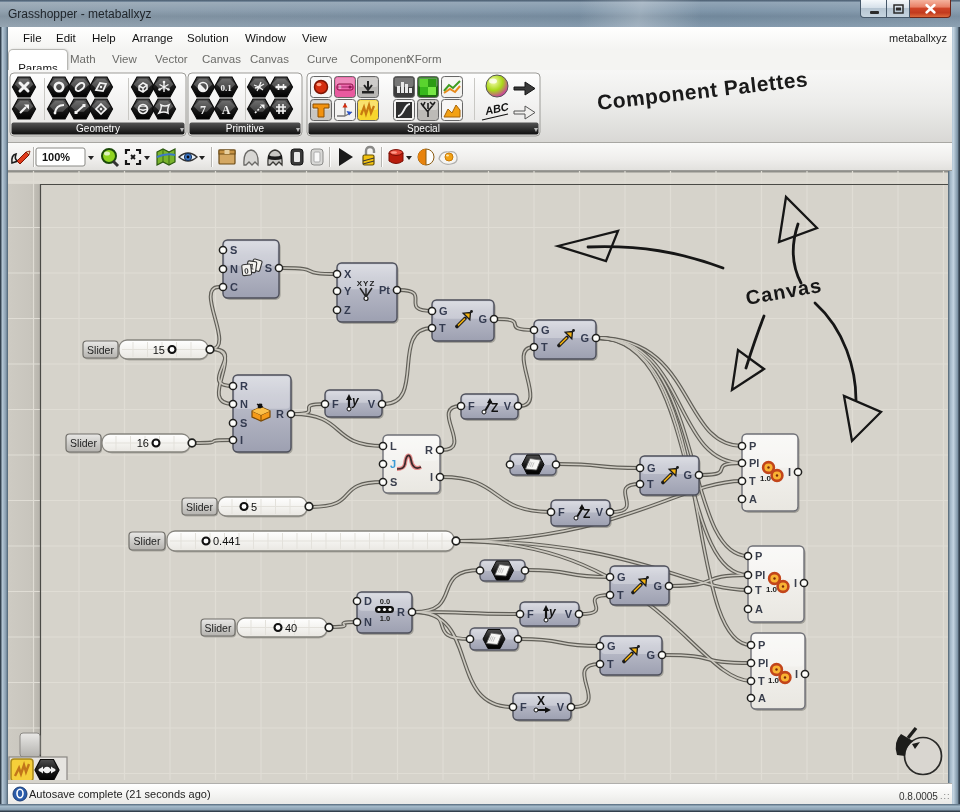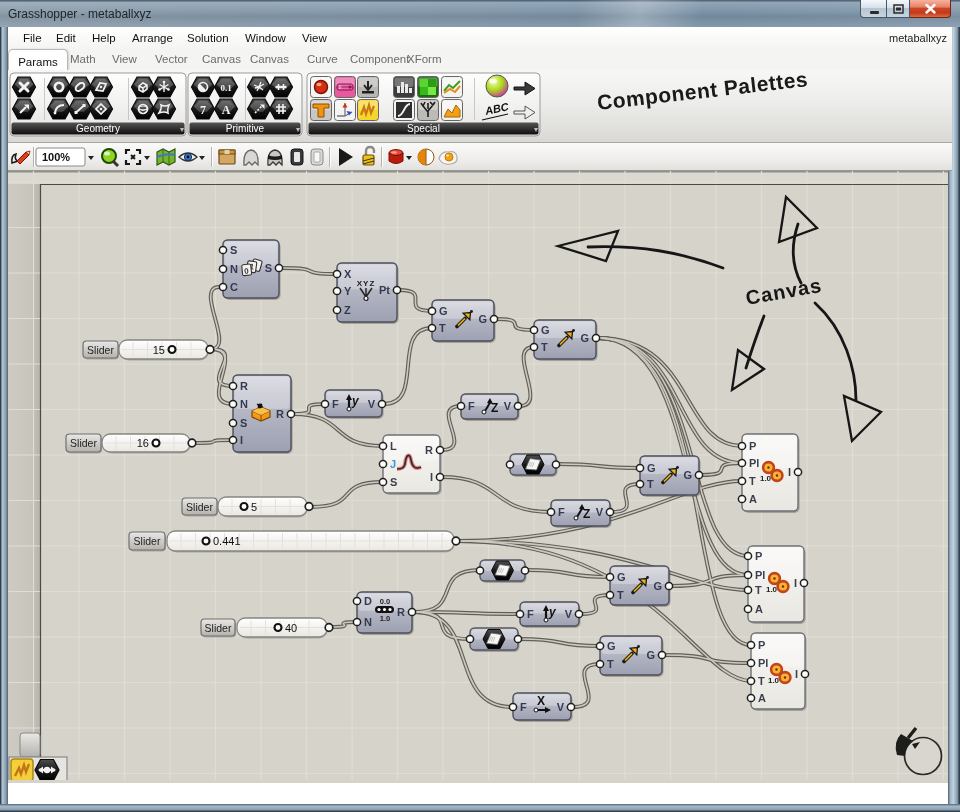--- a/index.html
+++ b/index.html
@@ -14,21 +14,21 @@
 #bbot{left:0;top:804px;width:960px;height:8px;background:linear-gradient(180deg,#54697b 0%,#a4bac9 30%,#8aa0b1 70%,#33414e 92%,#33414e 100%);}
 #wbtns{left:860px;top:0px;width:92px;height:19px;}
 .wb{position:absolute;top:0;height:18px;border:1px solid #46586a;border-top:none;background:linear-gradient(180deg,#f4f8fb 0%,#d7e1ea 45%,#b6c5d2 50%,#c6d4df 100%);}
 #wmin{left:0;width:27px;border-radius:0 0 0 4px;}
 #wmax{left:27px;width:23px;border-left:none;}
 #wclose{left:50px;width:41px;border-left:none;border-radius:0 0 4px 0;background:linear-gradient(180deg,#f5b39e 0%,#e98268 40%,#cf4427 50%,#c23a1e 75%,#dd6a3c 100%);border-color:#6e2619;}
 #menu{left:8px;top:27px;width:944px;height:22px;background:linear-gradient(180deg,#ffffff,#f4f4f2);font-size:11.5px;color:#111;padding-left:15px;}
 #menu span{position:absolute;top:5px;}
 #tabrow{left:8px;top:49px;width:944px;height:21px;background:#f4f4f2;font-size:11.5px;color:#6b6b68;}
 #tabrow .t{position:absolute;top:4px;}
-#ptab{position:absolute;left:0px;top:0px;width:60px;height:21px;background:#fff;border:1px solid #b8b8b4;border-bottom:none;border-radius:5px 5px 0 0;text-align:center;color:#111;padding-top:6px;box-shadow:1px 0 2px rgba(0,0,0,.15);}
+#ptab{position:absolute;left:0px;top:0px;width:60px;height:21px;background:#fff;border:1px solid #b8b8b4;border-bottom:none;border-radius:5px 5px 0 0;text-align:center;color:#111;padding-top:12px;box-shadow:1px 0 2px rgba(0,0,0,.15);}
 #palpanel{left:8px;top:70px;width:944px;height:73px;background:linear-gradient(180deg,#f7f7f6 0%,#ebebe9 50%,#d9d8d5 100%);border-bottom:1px solid #a8a7a3;}
 #tb2{left:8px;top:143px;width:944px;height:28px;background:linear-gradient(180deg,#fafaf9 0%,#efeeec 60%,#e2e1de 100%);border-bottom:1px solid #9a9995;font-weight:bold;}
 #status{left:8px;top:783px;width:944px;height:21px;background:linear-gradient(180deg,#ffffff 0%,#f4f4f2 55%,#e9e9e6 100%);border-top:1px solid #b0afac;font-size:11px;color:#222;}
 #canvas-wrap{left:8px;top:171px;width:940px;height:612px;background:#d6d3cb;overflow:hidden;}
 </style></head><body>
 <div id="win">
 <div id="title" class="abs">
       <div class="streak"></div>
       <div id="ttext" class="abs">Grasshopper - metaballxyz</div>
     </div>
@@ -976,12 +976,21 @@
         <rect x="3" y="588" width="22" height="22" rx="3" fill="#f5cf3a" stroke="#a8881a" stroke-width="1.5"></rect>
         <path d="M7,605 L11,597 L13,603 L16,594 L18,601 L21,593" stroke="#c2761a" stroke-width="2.4" fill="none"></path>
         <g transform="translate(39,599)">
           <path d="M-12,0 L-6.5,-10.5 L6.5,-10.5 L12,0 L6.5,10.5 L-6.5,10.5 Z" fill="url(#gHexC)" stroke="#0a0a0a" stroke-width="1.2"></path>
           <path d="M-8,0 L8,0" stroke="#f2f2f2" stroke-width="2.5"></path>
           <path d="M-9,0 L-4,-3.5 L-4,3.5 Z" fill="#f2f2f2"></path>
           <path d="M9,0 L4,-3.5 L4,3.5 Z" fill="#f2f2f2"></path>
           <circle r="3.2" fill="#f2f2f2"></circle>
         </g>
       </svg></div>
+<div id="status" class="abs">
+<svg style="position:absolute;left:4px;top:2px" width="16" height="16">
+        <circle cx="8" cy="8" r="7" fill="#2a5caa" stroke="#1a3c74" stroke-width="1"></circle>
+        <ellipse cx="8" cy="7.5" rx="3" ry="4.2" fill="none" stroke="#fff" stroke-width="1.6"></ellipse>
+      </svg>
+<span style="position:absolute;left:21px;top:4px;">Autosave complete (21 seconds ago)</span>
+<span style="position:absolute;left:891px;top:7px;color:#333;font-size:10px;">0.8.0005</span>
+<span style="position:absolute;left:932px;top:7px;color:#777;font-size:9px;letter-spacing:1px;">.::</span>
+</div>
 </div>
 </body></html>

